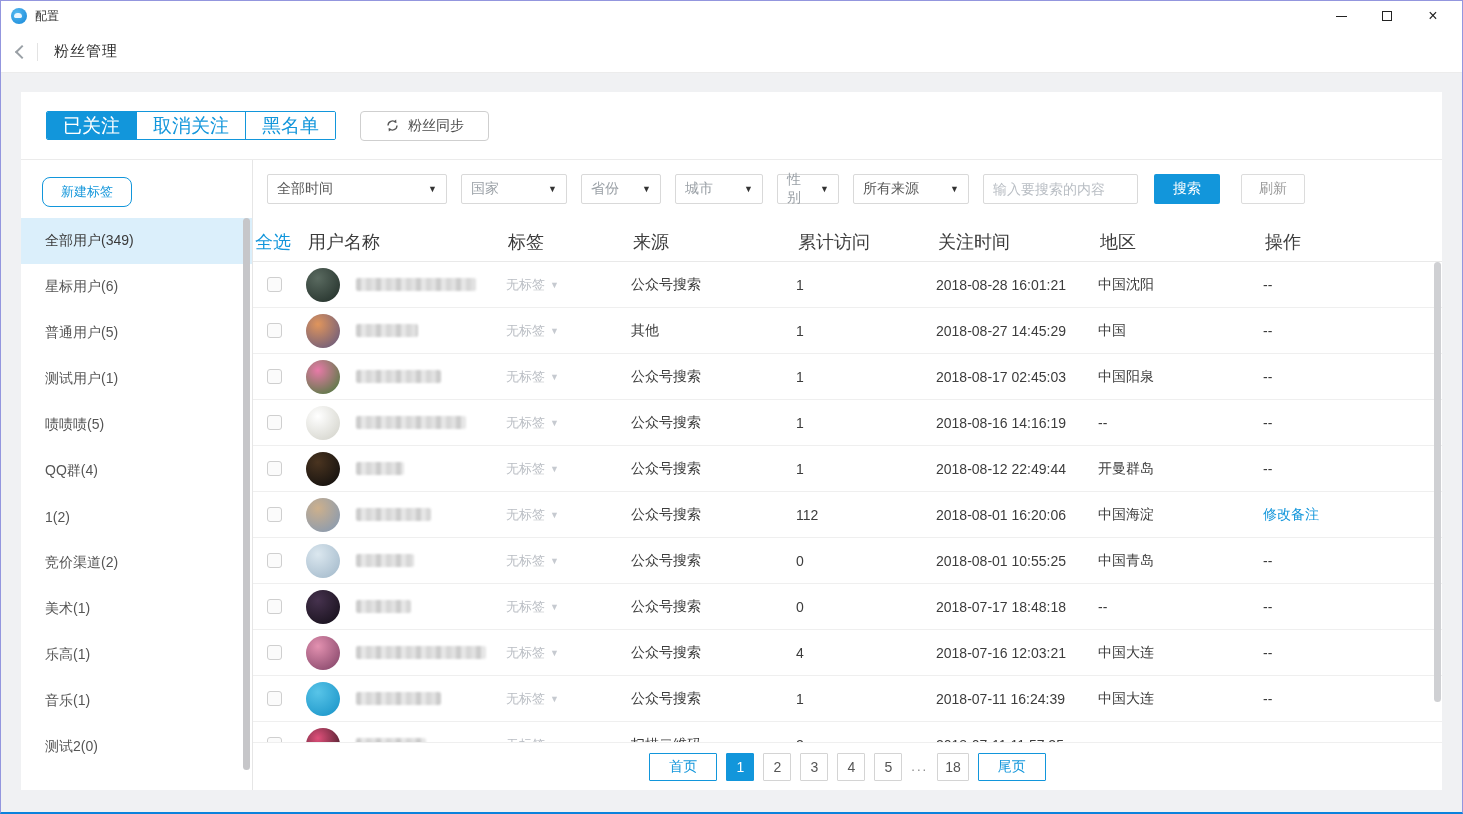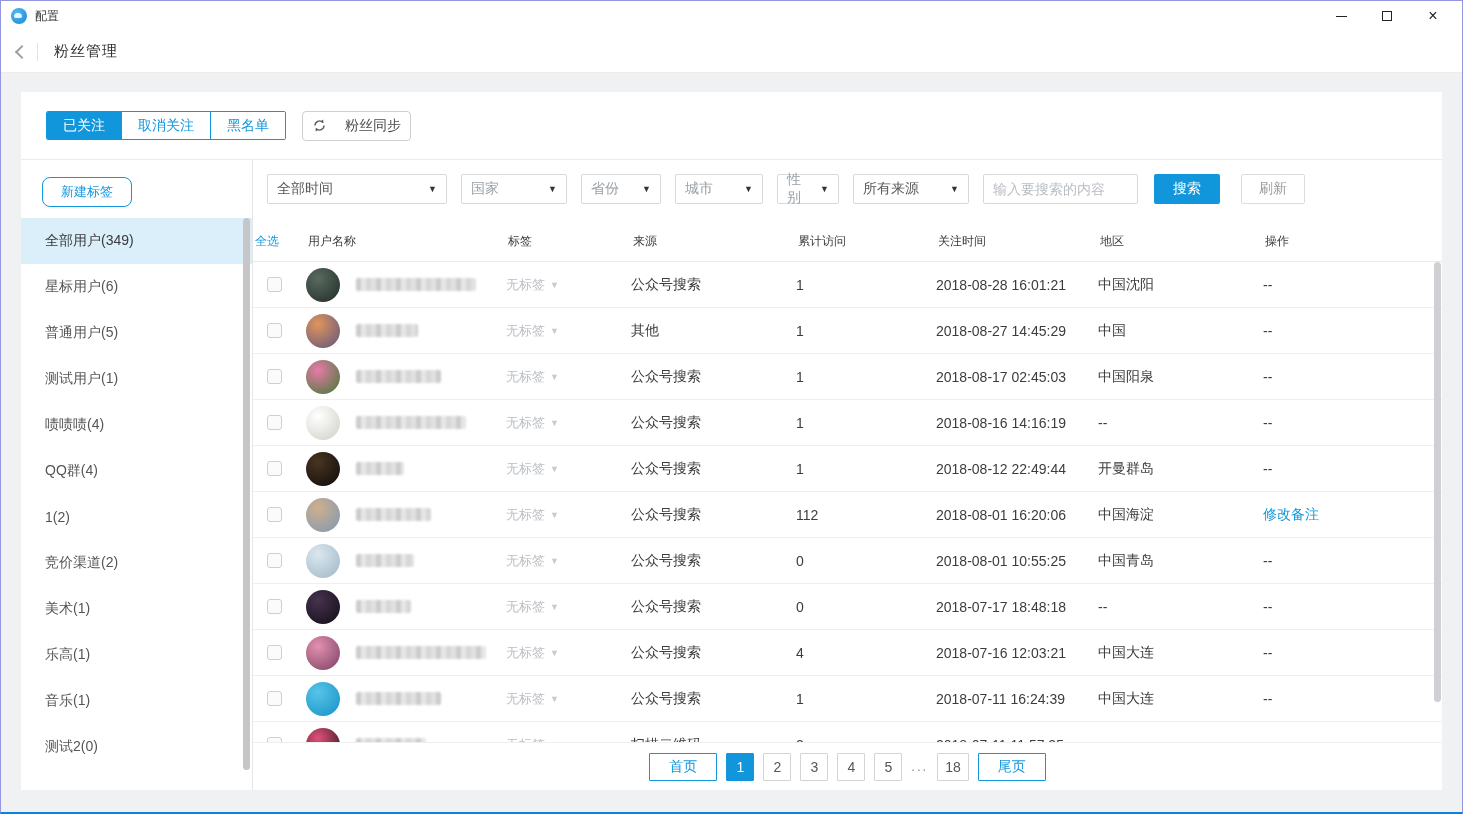--- a/index.html
+++ b/index.html
@@ -24,24 +24,24 @@
   .nav-divider { width:1px; height:18px; background:#e3e3e3; margin-right:16px; }
   .nav-title { font-size:15px; color:#2f2f2f; letter-spacing:1px; }
 
   
   .content { flex:1 1 auto; background:#f0f1f3; padding:19px 20px 22px 20px; overflow:hidden; }
   .card { background:#fff; width:100%; height:100%; display:flex; flex-direction:column; overflow:hidden; }
 
   
   .card-top { height:68px; display:flex; align-items:center; padding:0 0 0 25px; border-bottom:1px solid #ebebeb; flex:0 0 auto; }
   .tab-group { display:flex; border:1px solid var(--accent); border-radius:2px; overflow:hidden; }
-  .tab { height:27px; padding:0 16px; display:flex; align-items:center; font-size:14px; color:var(--accent); background:#fff; cursor:pointer; border-left:1px solid var(--accent); }
+  .tab { height:27px; padding:0 16px; display:flex; align-items:center; font-size:19px; color:var(--accent); background:#fff; cursor:pointer; border-left:1px solid var(--accent); }
   .tab:first-child { border-left:none; }
   .tab.active { background:var(--accent); color:#fff; }
-  .sync-btn { margin-left:16px; height:30px; padding:0 9px; border:1px solid #cfcfcf; border-radius:4px; display:flex; align-items:center; gap:18px; font-size:14px; color:#4a4a4a; background:#fff; cursor:pointer; }
+  .sync-btn { margin-left:24px; height:30px; padding:0 24px; border:1px solid #cfcfcf; border-radius:4px; display:flex; align-items:center; gap:8px; font-size:14px; color:#4a4a4a; background:#fff; cursor:pointer; }
 
   .card-body { flex:1 1 auto; display:flex; overflow:hidden; position:relative; }
 
   
   .sidebar { width:232px; flex:0 0 auto; border-right:1px solid #e6e6e6; position:relative; overflow:hidden; }
   .new-tag-btn { margin:17px 0 11px 21px; width:90px; height:30px; border:1px solid var(--accent); border-radius:8px; background:#fff; color:var(--accent); font-size:13px; display:flex; align-items:center; justify-content:center; cursor:pointer; }
   .sb-item { height:46px; display:flex; align-items:center; padding-left:24px; font-size:14px; color:#555; cursor:pointer; }
   .sb-item.active { background:#dbeffb; color:#3a3a3a; }
   .sb-scrollbar { position:absolute; right:2px; top:58px; width:7px; height:552px; border-radius:4px; background:#c6c6c9; }
 
@@ -54,21 +54,21 @@
   .fselect .lbl { color:#9aa0a6; }
   .fselect.dark .lbl { color:#5a5a5a; }
   .caret { font-size:9px; color:#333; margin-left:8px; }
   .search-input { height:30px; width:155px; border:1px solid #d9d9d9; border-radius:2px; padding:0 9px; font-size:14px; color:#333; font-family:inherit; }
   .search-input::placeholder { color:#b9bec4; }
   .btn-search { height:30px; width:66px; background:var(--accent); color:#fff; font-size:14px; border:none; border-radius:2px; cursor:pointer; margin-left:2px; }
   .btn-refresh { height:30px; width:64px; background:#fff; color:#9a9a9a; font-size:14px; border:1px solid #dcdcdc; border-radius:2px; cursor:pointer; margin-left:7px; }
 
   
   .tbl-grid { display:grid; grid-template-columns:53px 200px 125px 165px 140px 162px 165px 1fr; align-items:center; }
-  .tbl-header { height:40px; margin-top:18px; font-size:12px; color:#3c3c3c; flex:0 0 auto; border-bottom:1px solid #e9e9e9; }
+  .tbl-header { height:40px; margin-top:18px; font-size:18px; color:#3c3c3c; flex:0 0 auto; border-bottom:1px solid #e9e9e9; }
   .tbl-header > div { padding-left:2px; }
   .select-all { color:var(--accent); cursor:pointer; padding-left:14px; }
   .rows-viewport { flex:1 1 auto; overflow:hidden; }
   .trow { height:46px; border-bottom:1px solid #efefef; font-size:14px; color:#3c3c3c; }
   .cb { width:15px; height:15px; border:1px solid #cfcfcf; border-radius:3px; background:#fbfbfb; margin-left:14px; cursor:pointer; }
   .ucell { display:flex; align-items:center; gap:16px; }
   .avatar { width:34px; height:34px; border-radius:50%; flex:0 0 auto; }
   .redacted { height:13px; border-radius:2px; background:repeating-linear-gradient(90deg,#c7c7c7 0 5px,#e4e4e4 5px 10px,#d3d3d3 10px 15px,#dedede 15px 20px); filter:blur(1.3px); opacity:.9; }
   .tagcell { color:#b9bdc3; font-size:13px; display:flex; align-items:center; gap:5px; cursor:pointer; }
   .tagcaret { font-size:9px; color:#c6cad0; }
@@ -146,21 +146,21 @@
 
   <div class="sb-item">
                 <span>普通用户(5)</span>
               </div>
 
   <div class="sb-item">
                 <span>测试用户(1)</span>
               </div>
 
   <div class="sb-item">
-                <span>啧啧啧(4)</span>
+                <span>啧啧啧(5)</span>
               </div>
 
   <div class="sb-item">
                 <span>QQ群(4)</span>
               </div>
 
   <div class="sb-item">
                 <span>1(2)</span>
               </div>
 

